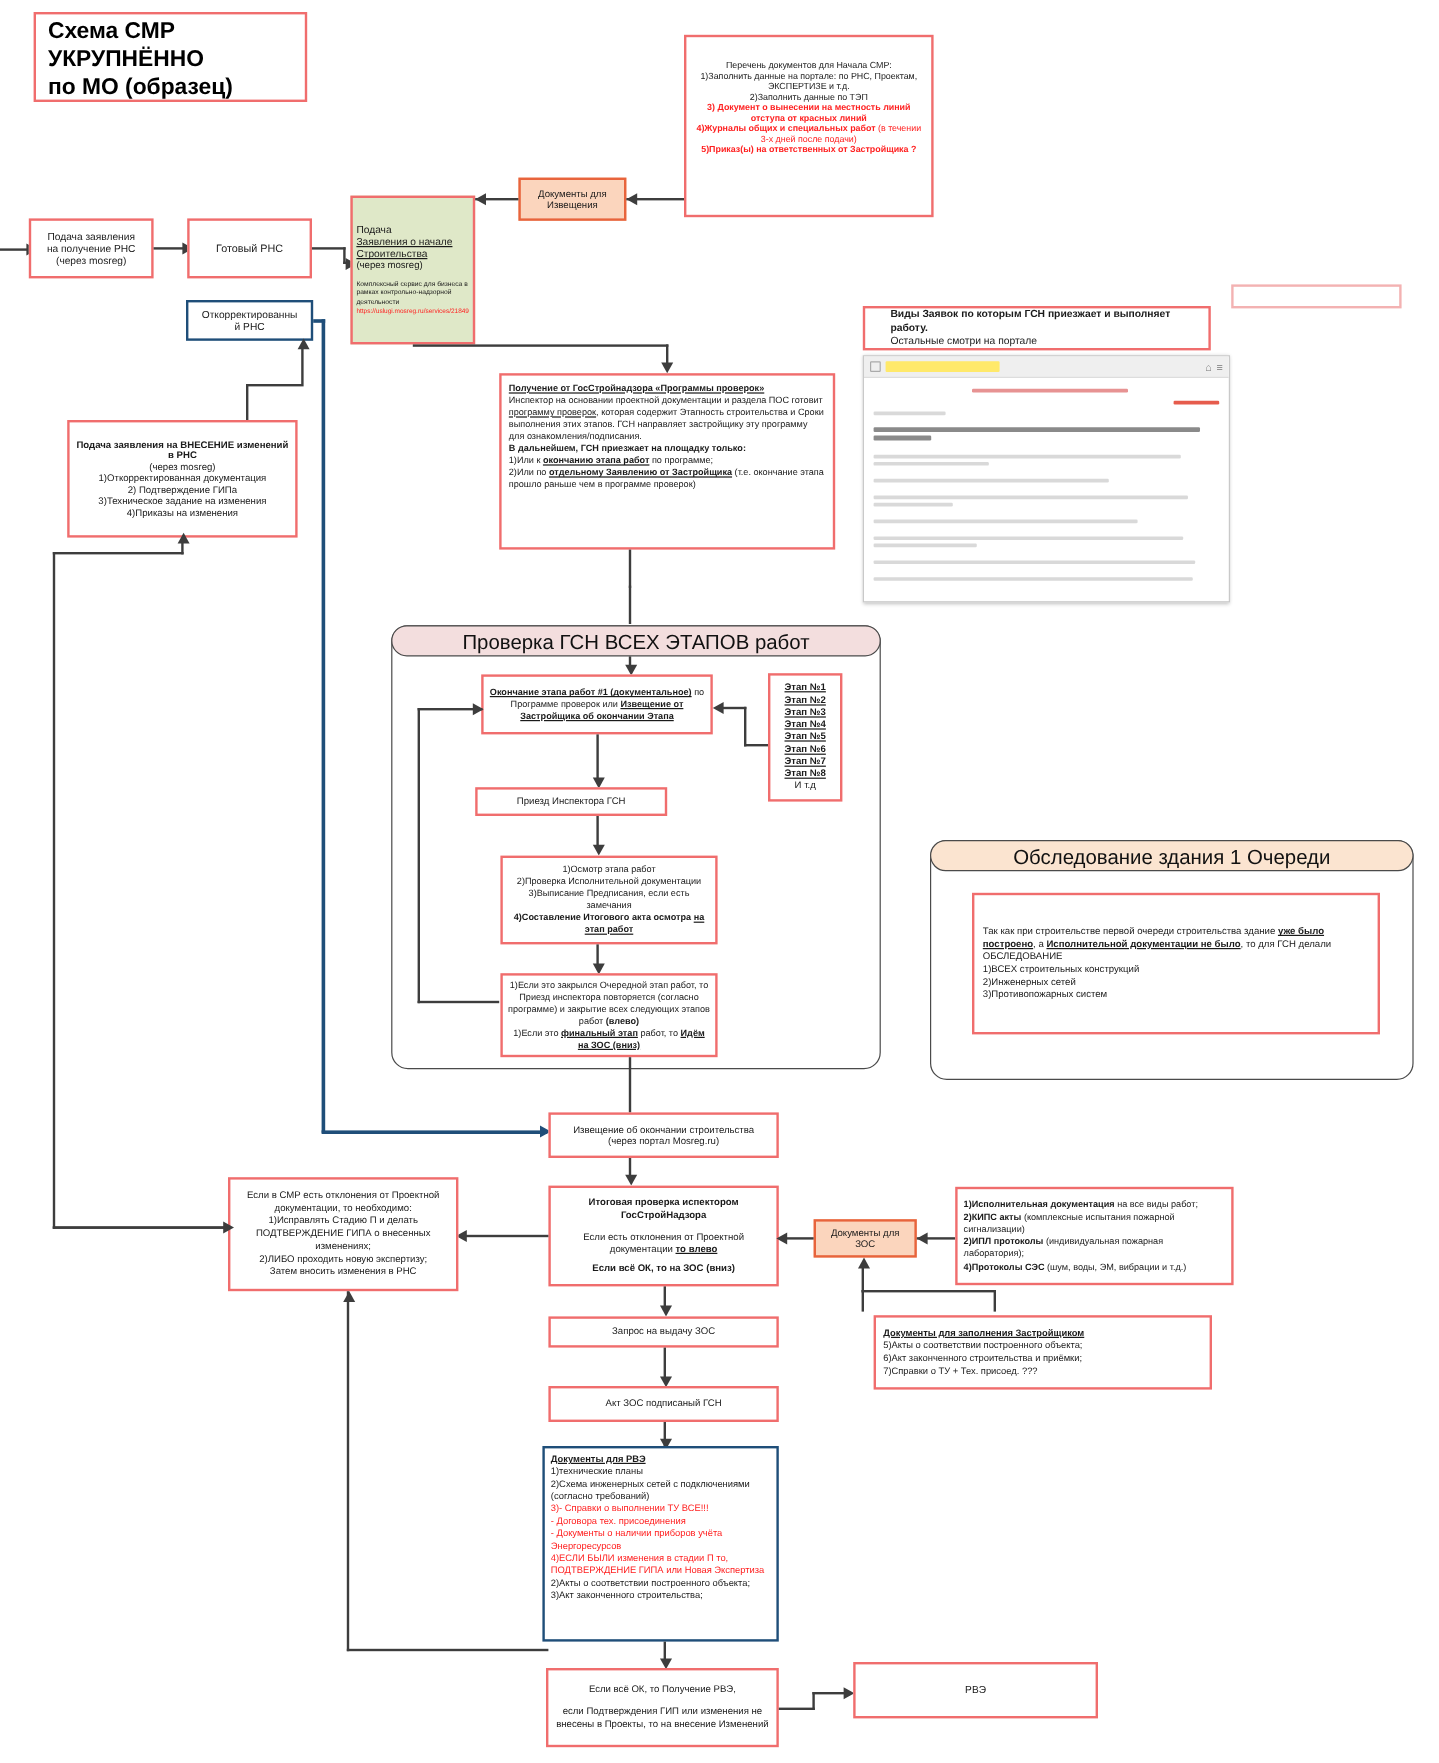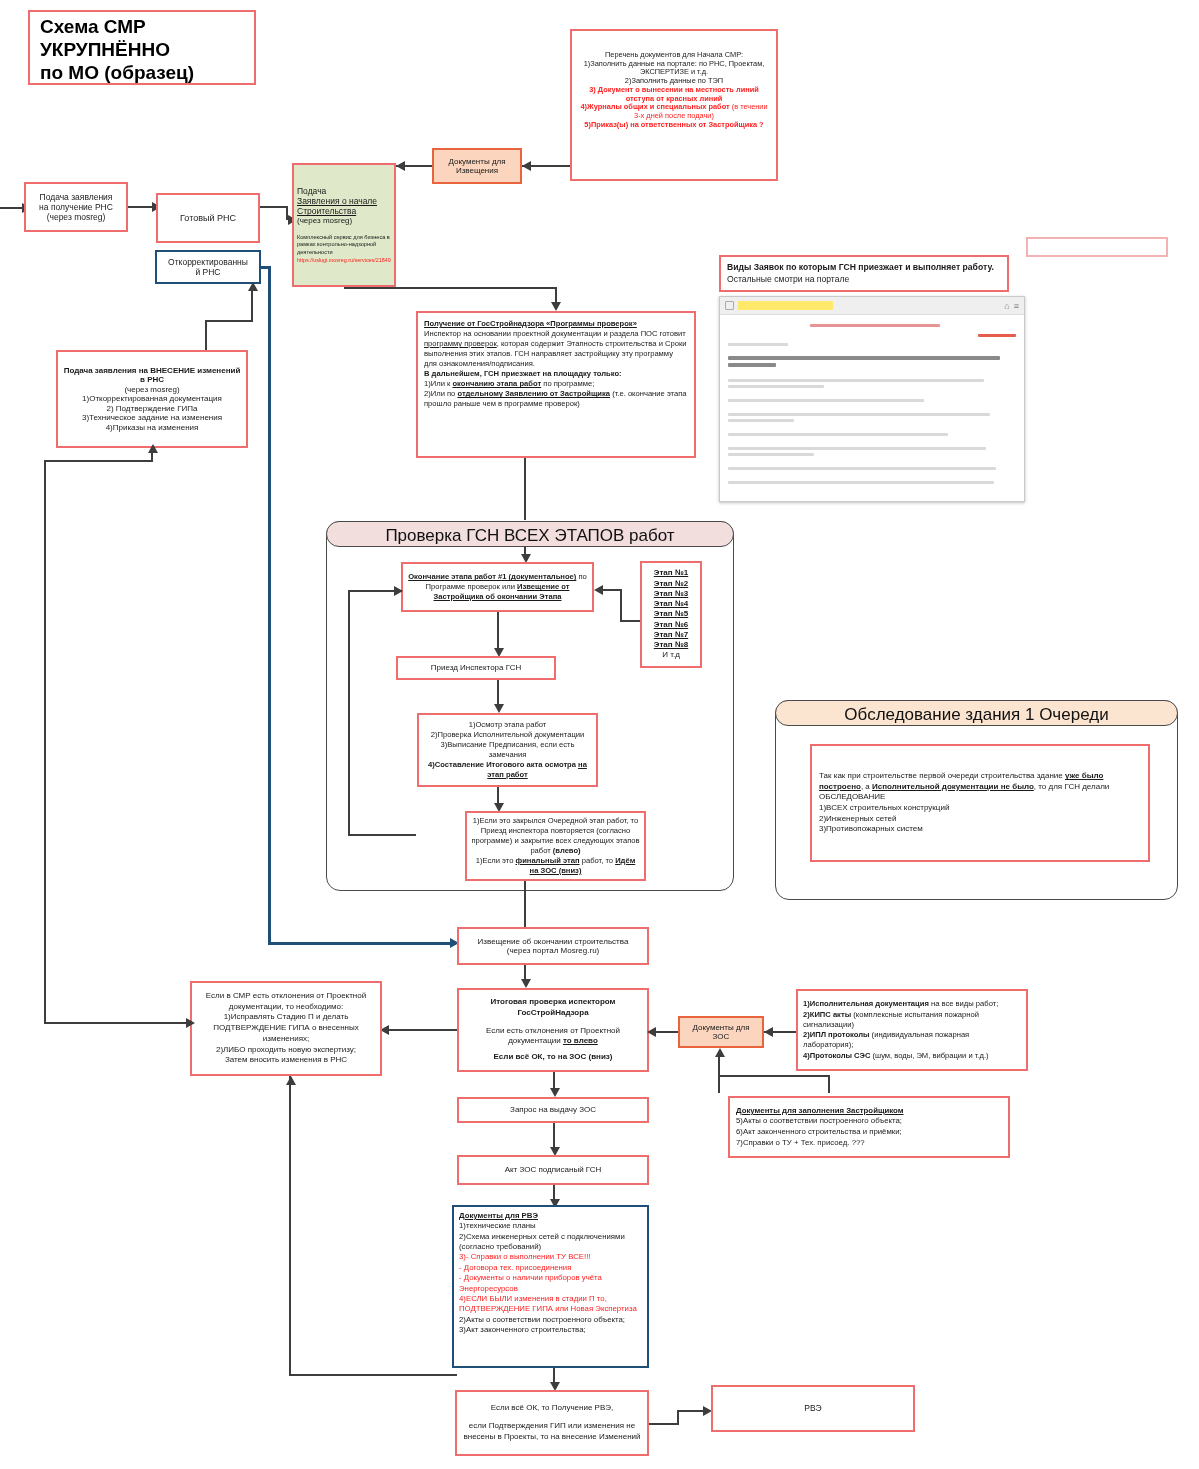--- a/index.html
+++ b/index.html
@@ -65,21 +65,21 @@
   <div class="ln" style="left:0px;top:207px;width:24px;height:2px;"></div>
   <div class="ar r" style="left:22px;top:203px;"></div>
 
   <div class="box" style="left:24px;top:182px;width:104px;height:50px;font-size:8.5px;white-space:pre-line;">Подача заявления
 на получение РНС
 (через mosreg)</div>
 
   <div class="ln" style="left:128px;top:206px;width:28px;height:2px;"></div>
   <div class="ar r" style="left:152px;top:202px;"></div>
 
-  <div class="box" style="left:156px;top:182px;width:104px;height:50px;font-size:9px;margin-top:11px;">Готовый РНС</div>
+  <div class="box" style="left:156px;top:182px;width:104px;height:50px;font-size:9px;">Готовый РНС</div>
 
   <div class="ln" style="left:260px;top:206px;width:28px;height:2px;"></div>
   <div class="ln" style="left:286px;top:206px;width:2px;height:14px;"></div>
   <div class="ln" style="left:286px;top:218px;width:6px;height:2px;"></div>
   <div class="ar r" style="left:288px;top:215px;"></div>
 
   <div class="box green left" style="left:292px;top:163px;width:104px;height:124px;font-size:7.2px;padding:4px 3px;text-align:left;">
     <div style="font-size:8.5px;">Подача</div>
     <div style="font-size:8.5px;"><u>Заявления о начале</u></div>
     <div style="font-size:8.5px;"><u>Строительства</u></div>
@@ -152,21 +152,21 @@
     </div>
     <div>
       <span>2)Или по </span><b><u>отдельному Заявлению от Застройщика</u></b><span> (т.е. окончание этапа прошло раньше чем в программе проверок)</span>
     </div>
   </div>
 
   <div class="ln" style="left:524px;top:458px;width:2px;height:32px;"></div>
   <div class="ln" style="left:524px;top:488px;width:2px;height:0;"></div>
   <div class="ln" style="left:524px;top:488px;width:2px;height:32px;"></div>
 
-  <div class="box left" style="left:719px;top:255px;width:290px;height:37px;font-size:8.6px;padding:3px 6px;justify-content:center;line-height:1.35;">
+  <div class="box left" style="left:719px;top:255px;width:290px;height:37px;font-size:8.6px;padding:3px 21px;justify-content:center;line-height:1.35;">
     <div><b>Виды Заявок по которым ГСН приезжает и выполняет работу.</b></div>
     <div>Остальные смотри на портале</div>
   </div>
 
   <div class="box empty" style="left:1026px;top:237px;width:142px;height:20px;"></div>
 
   <div class="shot" style="left:719px;top:296px;width:306px;height:206px;">
     <div class="shot-bar">
       <span class="shot-dot"></span>
       <span class="shot-url"></span>
@@ -251,21 +251,21 @@
   <div class="box" style="left:417px;top:713px;width:181px;height:74px;font-size:7.6px;padding:3px 4px;line-height:1.3;">
     <div>1)Осмотр этапа работ</div>
     <div>2)Проверка Исполнительной документации</div>
     <div>3)Выписание Предписания, если есть замечания</div>
     <div><b><span>4)Составление Итогового акта осмотра </span><u>на этап работ</u></b></div>
   </div>
 
   <div class="ln" style="left:497px;top:787px;width:2px;height:20px;"></div>
   <div class="ar d" style="left:494px;top:803px;"></div>
 
-  <div class="box" style="left:417px;top:811px;width:181px;height:70px;font-size:7.6px;padding:3px 4px;line-height:1.3;margin-left:48px;">
+  <div class="box" style="left:417px;top:811px;width:181px;height:70px;font-size:7.6px;padding:3px 4px;line-height:1.3;">
     <div><span>1)Если это закрылся Очередной этап работ, то Приезд инспектора  повторяется (согласно программе) и закрытие всех следующих этапов работ </span><b>(влево)</b></div>
     <div><span>1)Если это </span><b><u>финальный этап</u></b><span> работ, то </span><b><u>Идём на ЗОС (вниз)</u></b></div>
   </div>
 
   <div class="ln" style="left:524px;top:881px;width:2px;height:64px;"></div>
   <div class="ar d" style="left:521px;top:941px;"></div>
 
   <div class="panel" style="left:775px;top:700px;width:403px;height:200px;"></div>
   <div class="panel-hd peach" style="position:absolute;left:775px;top:700px;width:403px;height:26px;">Обследование здания 1 Очереди</div>
 

